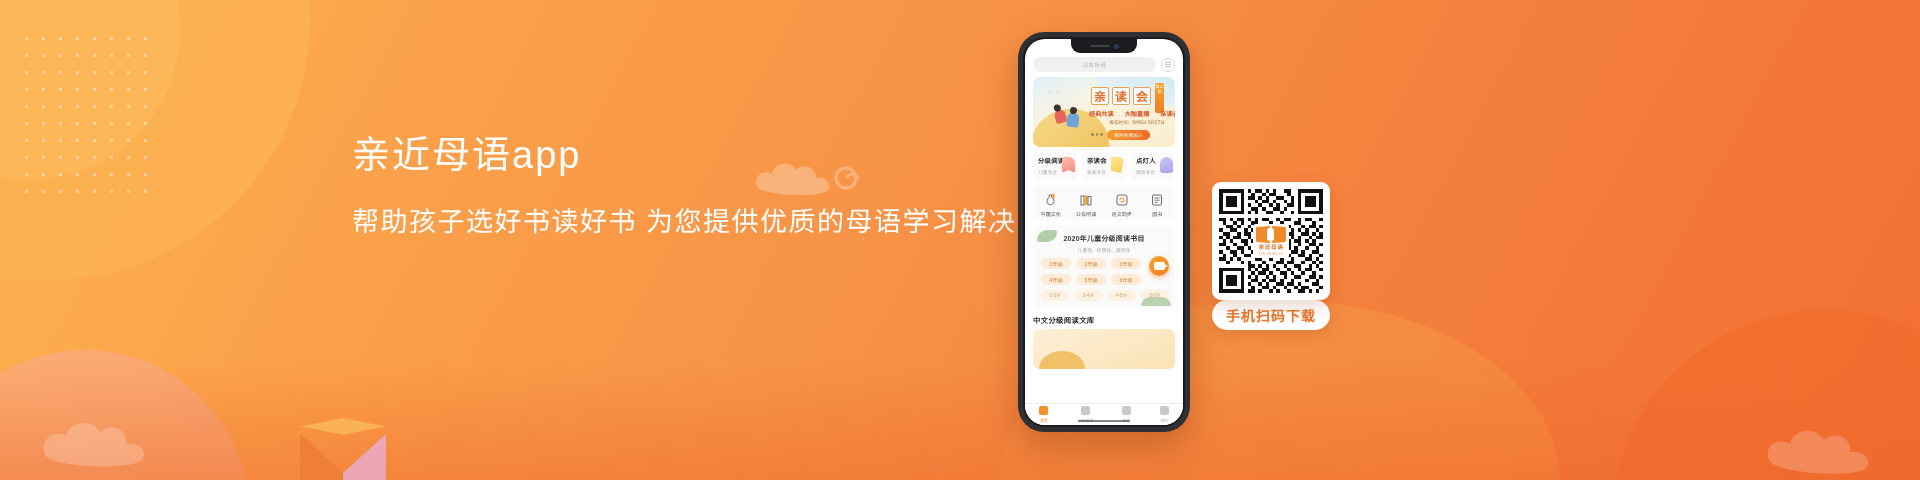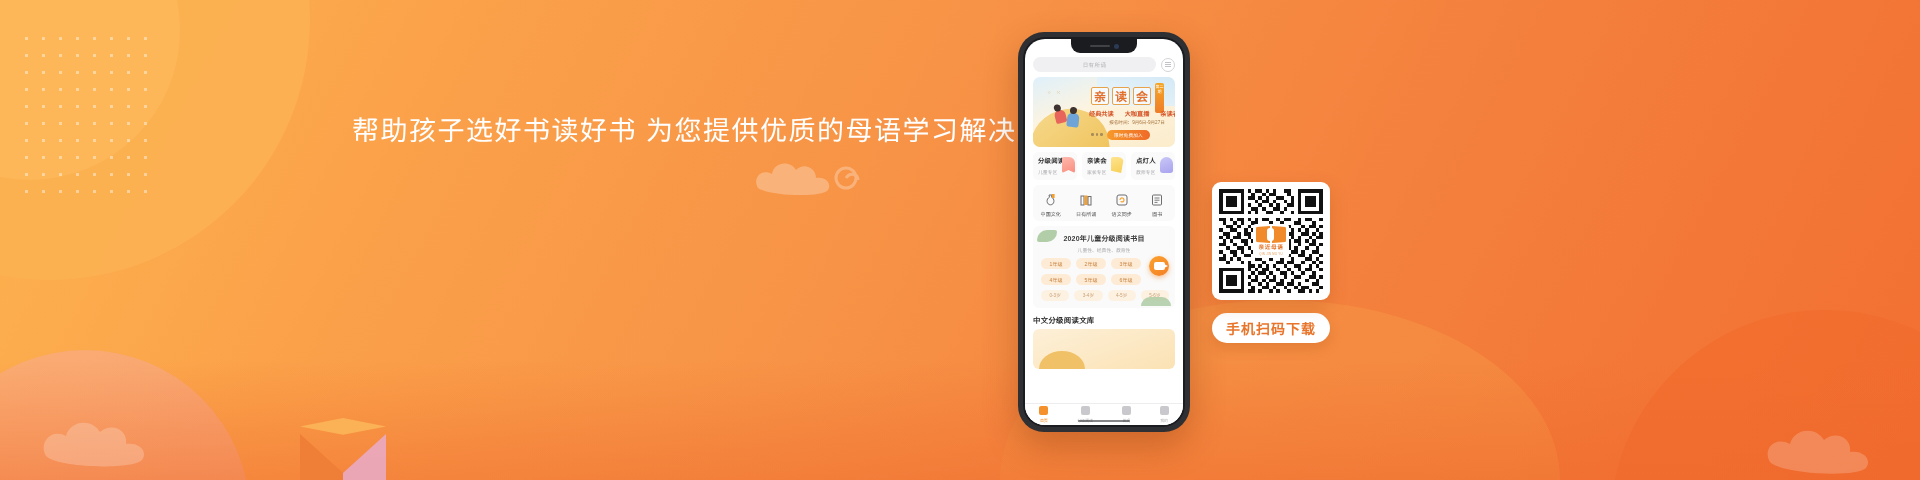--- a/index.html
+++ b/index.html
@@ -284,21 +284,21 @@
   .qrlogo .bk{
     width:30px;height:17px;position:relative;
   }
   .qrlogo .bk .pg{position:absolute;top:0;width:14px;height:17px;background:#f08a2b;}
   .qrlogo .bk .pg.l{left:0;border-radius:3px 0 0 3px;clip-path:polygon(0 6%,100% 0,100% 100%,0 94%);}
   .qrlogo .bk .pg.r{right:0;border-radius:0 3px 3px 0;clip-path:polygon(0 0,100% 6%,100% 94%,0 100%);}
   .qrlogo .bk .fig{position:absolute;left:11px;top:2px;width:7px;height:13px;background:#fff;border-radius:3px;}
   .qrlogo .nm{font-size:5.6px;color:#e2742a;font-weight:700;letter-spacing:.6px;}
   .qrlogo .en{font-size:2.8px;color:#e89a55;letter-spacing:.3px;}
   .qrbtn{
-    margin-top:13px;width:118px;height:30px;border-radius:15px;background:#fff;
+    width:118px;height:30px;border-radius:15px;background:#fff;
     color:#e8752b;font-size:14px;font-weight:700;letter-spacing:1px;
     display:flex;align-items:center;justify-content:center;
     box-shadow:0 5px 14px rgba(150,60,10,.20);
   }
 </style>
 </head>
 <body>
 
 <div class="banner">
 
@@ -328,20 +328,21 @@
         <path d="M6 58c-8-14 6-28 20-20 4-16 26-18 34-4 12-10 28-2 26 12 14-2 22 8 16 16-10 10-84 8-96-4z" fill="#fff"></path>
       </svg>
   </div>
   <div class="scroll scroll-br">
     <svg width="140" height="66" viewBox="0 0 140 66">
         <path d="M6 54c-8-14 6-26 20-18 4-16 26-18 34-4 12-10 28-2 26 12 14-2 22 8 16 16-10 10-84 6-96-6z" fill="#fff"></path>
       </svg>
   </div>
 
   <div class="copy">
+    <div class="sub">亲近母语app</div>
     <div class="tag">帮助孩子选好书读好书 为您提供优质的母语学习解决方案</div>
   </div>
 
   <div class="phone">
     <div class="bezel">
       <div class="screen">
 
         <div class="notch">
           <span class="sp"></span>
           <span class="cam"></span>

